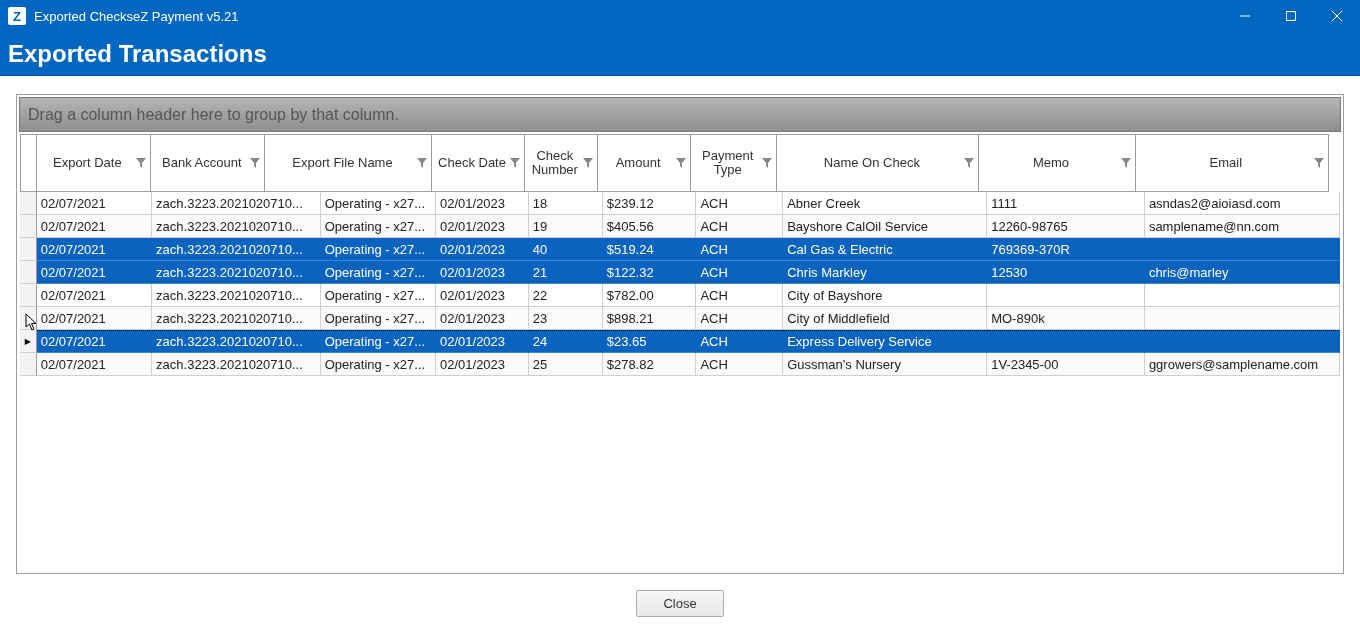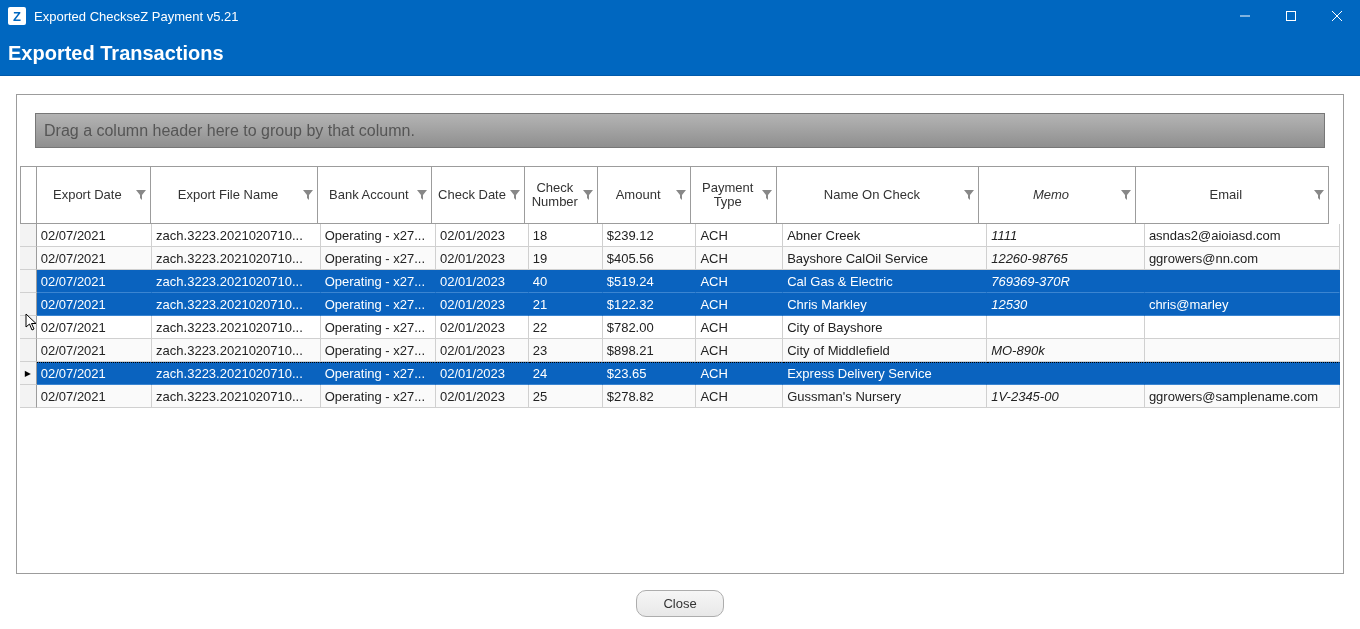--- a/index.html
+++ b/index.html
@@ -54,21 +54,21 @@
     color: #fff;
   }
   .win-btn svg { width: 12px; height: 12px; }
   .subheader {
     background: #0067c0;
     color: #fff;
     height: 44px;
     display: flex;
     align-items: center;
     padding-left: 8px;
-    font-size: 20px;
+    font-size: 24px;
     font-weight: bold;
     border-bottom: 1px solid #005aab;
   }
   .content {
     position: absolute;
     top: 76px;
     left: 0;
     right: 0;
     bottom: 0;
     background: #fff;
@@ -79,21 +79,21 @@
     left: 16px;
     right: 16px;
     height: 480px;
     border: 1px solid #9c9c9c;
     background: #fff;
   }
   .group-panel {
     height: 35px;
     background: linear-gradient(#b4b4b4, #8f8f8f);
     border: 1px solid #777;
-    margin: 18px;
+    margin: 2px;
     display: flex;
     align-items: center;
     padding-left: 8px;
     color: #555;
     font-size: 16px;
   }
   .grid-head {
     display: flex;
     height: 58px;
     margin-left: 3px;
@@ -186,21 +186,21 @@
     height: 34px;
     display: flex;
     justify-content: center;
     align-items: center;
   }
   .btn {
     width: 88px;
     height: 27px;
     background: linear-gradient(#f6f6f6, #e8e8e8);
     border: 1px solid #adadad;
-    border-radius: 10px;
+    border-radius: 2px;
     font-size: 13px;
     color: #333;
     cursor: pointer;
   }
   .cursor-img {
     position: absolute;
     top: 313px;
     left: 25px;
     width: 14px;
     height: 18px;
@@ -210,21 +210,21 @@
   
   .c0 { width: 17px; }
   .c1 { width: 117px; }
   .c2 { width: 171px; }
   .c3 { width: 117px; }
   .c4 { width: 94px; }
   .c5 { width: 75px; align-items: center; }
   .c6 { width: 95px; }
   .c7 { width: 88px; }
   .c8 { width: 207px; }
-  .c9 { width: 160px; font-style: italic; }
+  .c9 { width: 160px; }
   .c10{ width: 198px; }
 </style>
 </head>
 <body>
 
 <div class="titlebar">
   <div class="titlebar-icon">Z</div>
   <div class="titlebar-title">Exported CheckseZ Payment v5.21</div>
   <div class="win-controls">
     <div class="win-btn">
@@ -254,28 +254,28 @@
     <div class="group-panel">Drag a column header here to group by that column.</div>
 
     <div class="grid-head">
       <div class="hcell indicator c0"></div>
       <div class="hcell c1">
           <span>Export Date</span>
           <svg class="filter-icon" viewBox="0 0 12 12">
             <path d="M1 1 L11 1 L7 6 L7 11 L5 9 L5 6 Z"></path>
           </svg>
         </div>
+      <div class="hcell c3">
+          <span>Bank Account</span>
+          <svg class="filter-icon" viewBox="0 0 12 12">
+            <path d="M1 1 L11 1 L7 6 L7 11 L5 9 L5 6 Z"></path>
+          </svg>
+        </div>
       <div class="hcell c2">
           <span>Export File Name</span>
-          <svg class="filter-icon" viewBox="0 0 12 12">
-            <path d="M1 1 L11 1 L7 6 L7 11 L5 9 L5 6 Z"></path>
-          </svg>
-        </div>
-      <div class="hcell c3">
-          <span>Bank Account</span>
           <svg class="filter-icon" viewBox="0 0 12 12">
             <path d="M1 1 L11 1 L7 6 L7 11 L5 9 L5 6 Z"></path>
           </svg>
         </div>
       <div class="hcell c4">
           <span>Check Date</span>
           <svg class="filter-icon" viewBox="0 0 12 12">
             <path d="M1 1 L11 1 L7 6 L7 11 L5 9 L5 6 Z"></path>
           </svg>
         </div>
@@ -335,21 +335,21 @@
           <div class="row-indicator c0"></div>
           <div class="cell c1">02/07/2021</div>
           <div class="cell c2">zach.3223.2021020710...</div>
           <div class="cell c3">Operating - x27...</div>
           <div class="cell c4">02/01/2023</div>
           <div class="cell c5">19</div>
           <div class="cell c6">$405.56</div>
           <div class="cell c7">ACH</div>
           <div class="cell c8">Bayshore CalOil Service</div>
           <div class="cell c9">12260-98765</div>
-          <div class="cell c10">ggrowers@nn.com</div>
+          <div class="cell c10">samplename@nn.com</div>
         </div>
         <div class="row row-even row-sel">
           <div class="row-indicator c0"></div>
           <div class="cell c1">02/07/2021</div>
           <div class="cell c2">zach.3223.2021020710...</div>
           <div class="cell c3">Operating - x27...</div>
           <div class="cell c4">02/01/2023</div>
           <div class="cell c5">40</div>
           <div class="cell c6">$519.24</div>
           <div class="cell c7">ACH</div>

